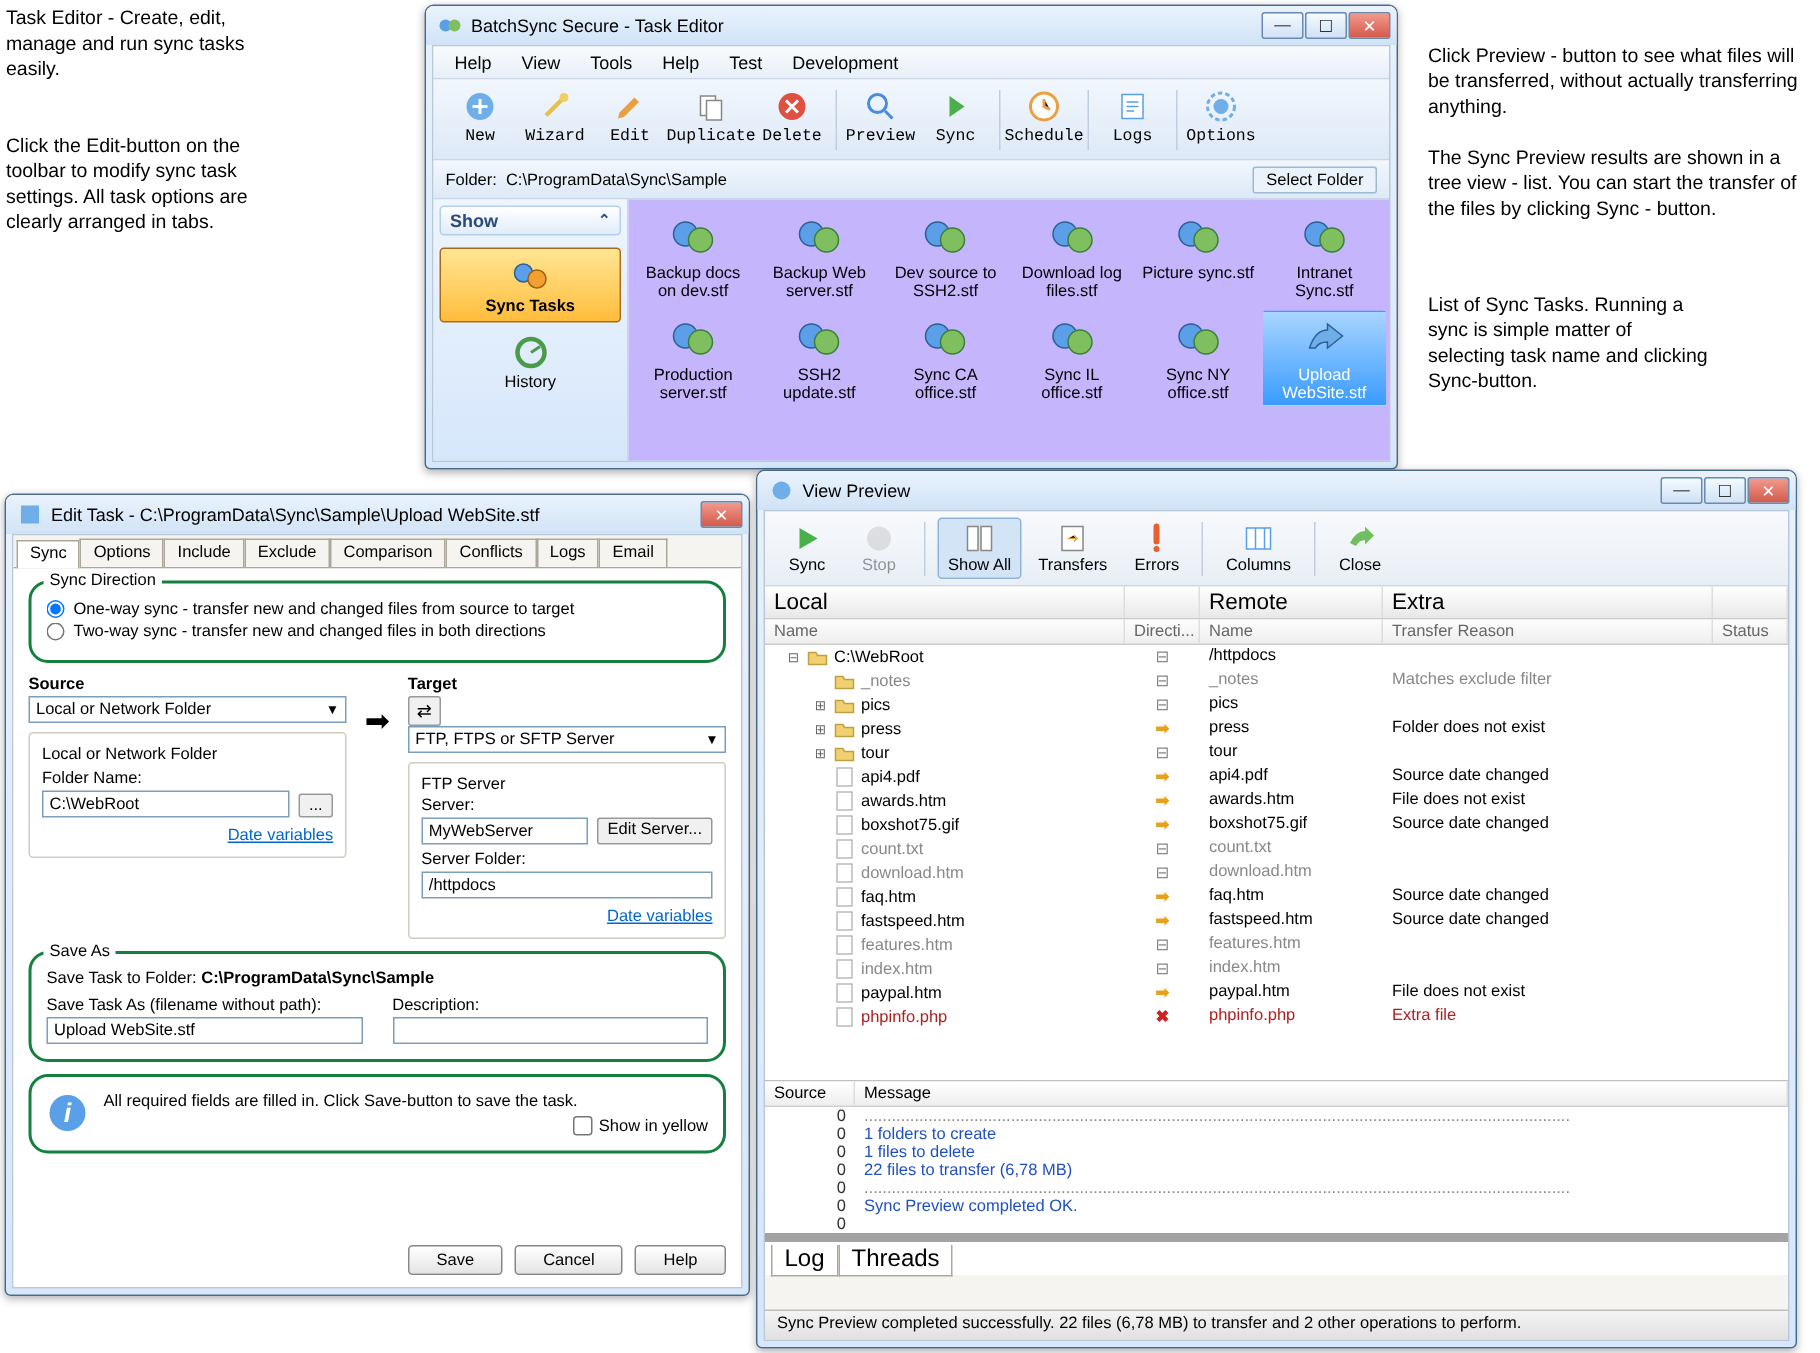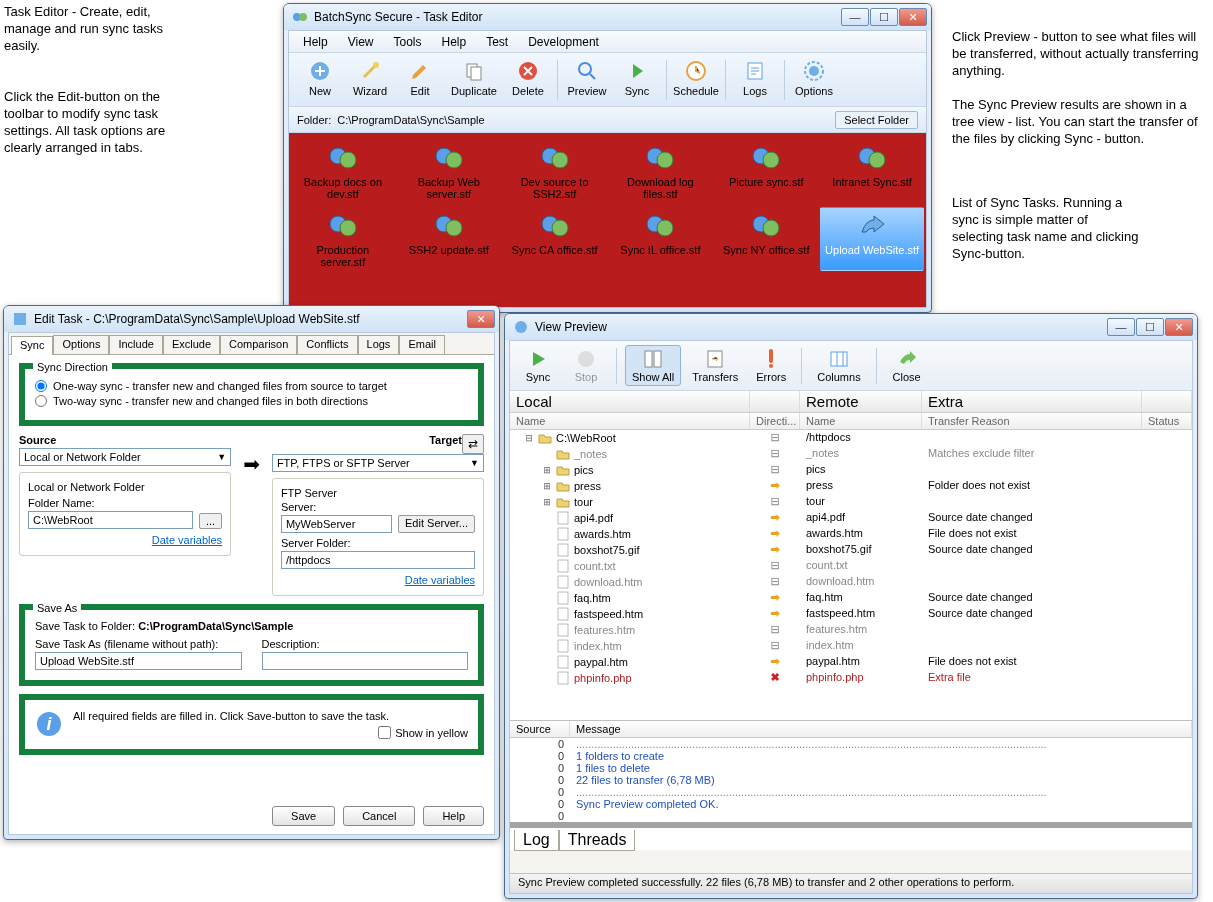--- a/index.html
+++ b/index.html
@@ -15,46 +15,46 @@
 .winbtn.close { background: linear-gradient(180deg,#f29a8e,#d35a4b); color: #fff; }
 .wincontent { position: absolute; top: 26px; left: 4px; right: 4px; bottom: 4px; background: #f5f4f1; border: 1px solid #b9c8d9; }
 
 
 #taskEditor { left: 283px; top: 3px; width: 649px; height: 310px; }
 .menubar { height: 22px; background: linear-gradient(#f9fbfd,#e7eff8); border-bottom: 1px solid #c8d6e6; display:flex; align-items:center; padding: 0 6px; gap: 4px;}
 .menubar span { padding: 2px 8px; cursor: default; }
 .toolbar1 { height: 54px; background: linear-gradient(#f2f7fd,#dde9f7); border-bottom:1px solid #c8d6e6; display:flex; align-items:center; padding: 2px 6px; gap:0;}
 .tbtn { text-align:center; width: 50px; height: 48px; display:flex; flex-direction:column; align-items:center; justify-content:flex-start; padding-top:2px; gap:2px; border:1px solid transparent; border-radius:3px; }
 .tbtn .ti { width:24px; height:24px; }
-.tbtn .tl { font-size:11px; }
+.tbtn .tl { font-size:11px;font-family:Liberation Mono, monospace; }
 .tsep { width:1px; height:40px; background:#c0cfe0; margin:0 4px;}
 .folderbar { height: 26px; background: linear-gradient(#f2f7fd,#dde9f7); border-bottom:1px solid #c8d6e6; display:flex; align-items:center; padding:0 8px; font-size:11px;}
 .folderbar .lbl { margin-right:6px; }
 .folderbar .path { flex:1; }
 .selectFolderBtn { border:1px solid #a0b8d0; background:#eaf2fb; padding:2px 8px; font-size:11px; border-radius:2px;}
 .mainarea { position:absolute; top: 102px; left:0; right:0; bottom:0; display:flex; }
 .sidepanel { width: 130px; background: linear-gradient(#eef5fd,#d6e7fb); border-right:1px solid #c8d6e6; padding:4px; }
 .sphdr { background: linear-gradient(#fff,#e0ecf9); border:1px solid #b4cfeb; border-radius:3px; padding:2px 6px; font-weight:bold; color:#2a4a7a; display:flex; justify-content:space-between; align-items:center; font-size:12px;}
 .spbtn { margin-top:8px; border:1px solid #a96a1a; background: linear-gradient(#ffe694,#ffbd3c); border-radius:3px; text-align:center; padding:6px 0 4px; font-size:11px; font-weight:bold;}
 .spbtn .sicon { width:28px; height:24px; margin:0 auto 2px; }
 .spbtn2 { margin-top:8px; text-align:center; font-size:11px; }
 .spbtn2 .sicon { width:28px; height:24px; margin:0 auto 2px; }
-.taskgrid { flex:1; background:#b91c1c; overflow:auto; padding:6px 2px; display:grid; grid-template-columns: repeat(6, 1fr); gap:4px 2px; align-content:start;}
+.taskgrid { flex:1; background:#c4b5fd; overflow:auto; padding:6px 2px; display:grid; grid-template-columns: repeat(6, 1fr); gap:4px 2px; align-content:start;}
 .taski { text-align:center; font-size:11px; padding:2px 1px; border:1px solid transparent; border-radius:2px; line-height:1.1;}
 .taski.sel { background: linear-gradient(#a8d4ff,#399bff); color:#fff; }
 .taski .ii { width:32px; height:32px; margin:0 auto 2px;}
 
 
-#editTask { left: 3px; top: 305px; width: 497px; height: 535px; }
+#editTask { left: 3px; top: 329px; width: 497px; height: 535px; }
 #editTask .wincontent { background:#f5f4f1; }
 .tabstrip { height:22px; display:flex; border-bottom:1px solid #aca899; background:#f5f4f1; padding-left:2px; padding-top:2px;}
 .tab { border:1px solid #aca899; border-bottom:none; background:#f5f4f1; padding:2px 8px 1px; font-size:11px; margin-right:0; position:relative;}
 .tab.active { background:#fff; z-index:2; top:1px;}
 .tabbody { background:#fff; padding:8px 10px; position:absolute; top:22px; left:0; right:0; bottom:0;}
-.group { border:6px solid #15803d; border-radius:0; padding:8px 10px 10px; position:relative; margin-bottom:8px;}
+.group { border:2px solid #15803d; border-radius:13px; padding:8px 10px 10px; position:relative; margin-bottom:8px;}
 .group > legend, .group > .glabel { position:absolute; top:-8px; left:8px; background:#fff; padding:0 4px; font-size:11px;}
 .radio { display:flex; align-items:center; gap:6px; font-size:11px; margin:3px 0;}
 .radio input { width:12px; height:12px;}
 .srow { display:flex; gap:12px; align-items:flex-start;}
 .srccol { flex:1; }
 .lbl2 { font-size:11px; font-weight:bold; margin-bottom:2px;}
 .combo { width:100%; border:1px solid #7b9ebd; background:#fff; padding:2px 4px; font-size:11px; display:flex; justify-content:space-between; align-items:center;}
 .combo .cv { flex:1; }
 .combo .carrow { font-size:9px; }
 .field { width:100%; border:1px solid #7b9ebd; background:#fff; padding:2px 4px; font-size:11px; }
@@ -213,20 +213,40 @@
             </svg></div>
           <div class="tl">Options</div>
         </div>
       </div>
     <div class="folderbar">
       <span class="lbl">Folder:</span>
       <span class="path">C:\ProgramData\Sync\Sample</span>
       <span class="selectFolderBtn">Select Folder</span>
     </div>
     <div class="mainarea">
+      <div class="sidepanel">
+        <div class="sphdr">
+            <span>Show</span>
+            <span style="font-size:10px;">⌃</span>
+          </div>
+        <div class="spbtn">
+          <div class="sicon"><svg viewBox="0 0 28 24">
+                <circle cx="9" cy="10" r="6" fill="#5a9fe8" stroke="#2a5f98"></circle>
+                <circle cx="18" cy="14" r="6" fill="#f0a030" stroke="#a06010"></circle>
+              </svg></div>
+          <div>Sync Tasks</div>
+        </div>
+        <div class="spbtn2">
+          <div class="sicon"><svg viewBox="0 0 28 24">
+                <circle cx="14" cy="12" r="9" fill="none" stroke="#4a9a4a" stroke-width="3"></circle>
+                <path d="M14 12 L20 8" stroke="#4a9a4a" stroke-width="2"></path>
+              </svg></div>
+          <div>History</div>
+        </div>
+      </div>
       <div class="taskgrid" id="taskgrid">
           <div class="taski">
             <div class="ii"><svg viewBox="0 0 32 32">
                 <circle cx="11" cy="14" r="8" fill="#5a9fe8" stroke="#2a5f98"></circle>
                 <circle cx="21" cy="18" r="8" fill="#7fbf5f" stroke="#3a7f3a"></circle>
               </svg></div>
             <div>Backup docs on dev.stf</div>
           </div>
           <div class="taski">
             <div class="ii"><svg viewBox="0 0 32 32">
@@ -359,21 +379,21 @@
                 <div class="subrow">Folder Name:</div>
                 <input class="field" value="C:\WebRoot" style="">
               </div>
               <div class="miniBtn">...</div>
             </div>
             <div style="text-align:right; margin-top:4px;"><span class="link">Date variables</span></div>
           </div>
         </div>
         <div class="arrowbig">➡</div>
         <div class="srccol">
-          <div style="display:flex; justify-content:flex-end;">
+          <div style="display:flex; justify-content:flex-end;flex-direction:column;">
             <div class="lbl2">Target</div>
             <div class="swapbtn">⇄</div>
           </div>
           <div class="combo">
               <span class="cv">FTP, FTPS or SFTP Server</span>
               <span class="carrow">▼</span>
             </div>
           <div class="subgroup">
             <div class="subrow">FTP Server</div>
             <div class="subrow">Server:</div>

